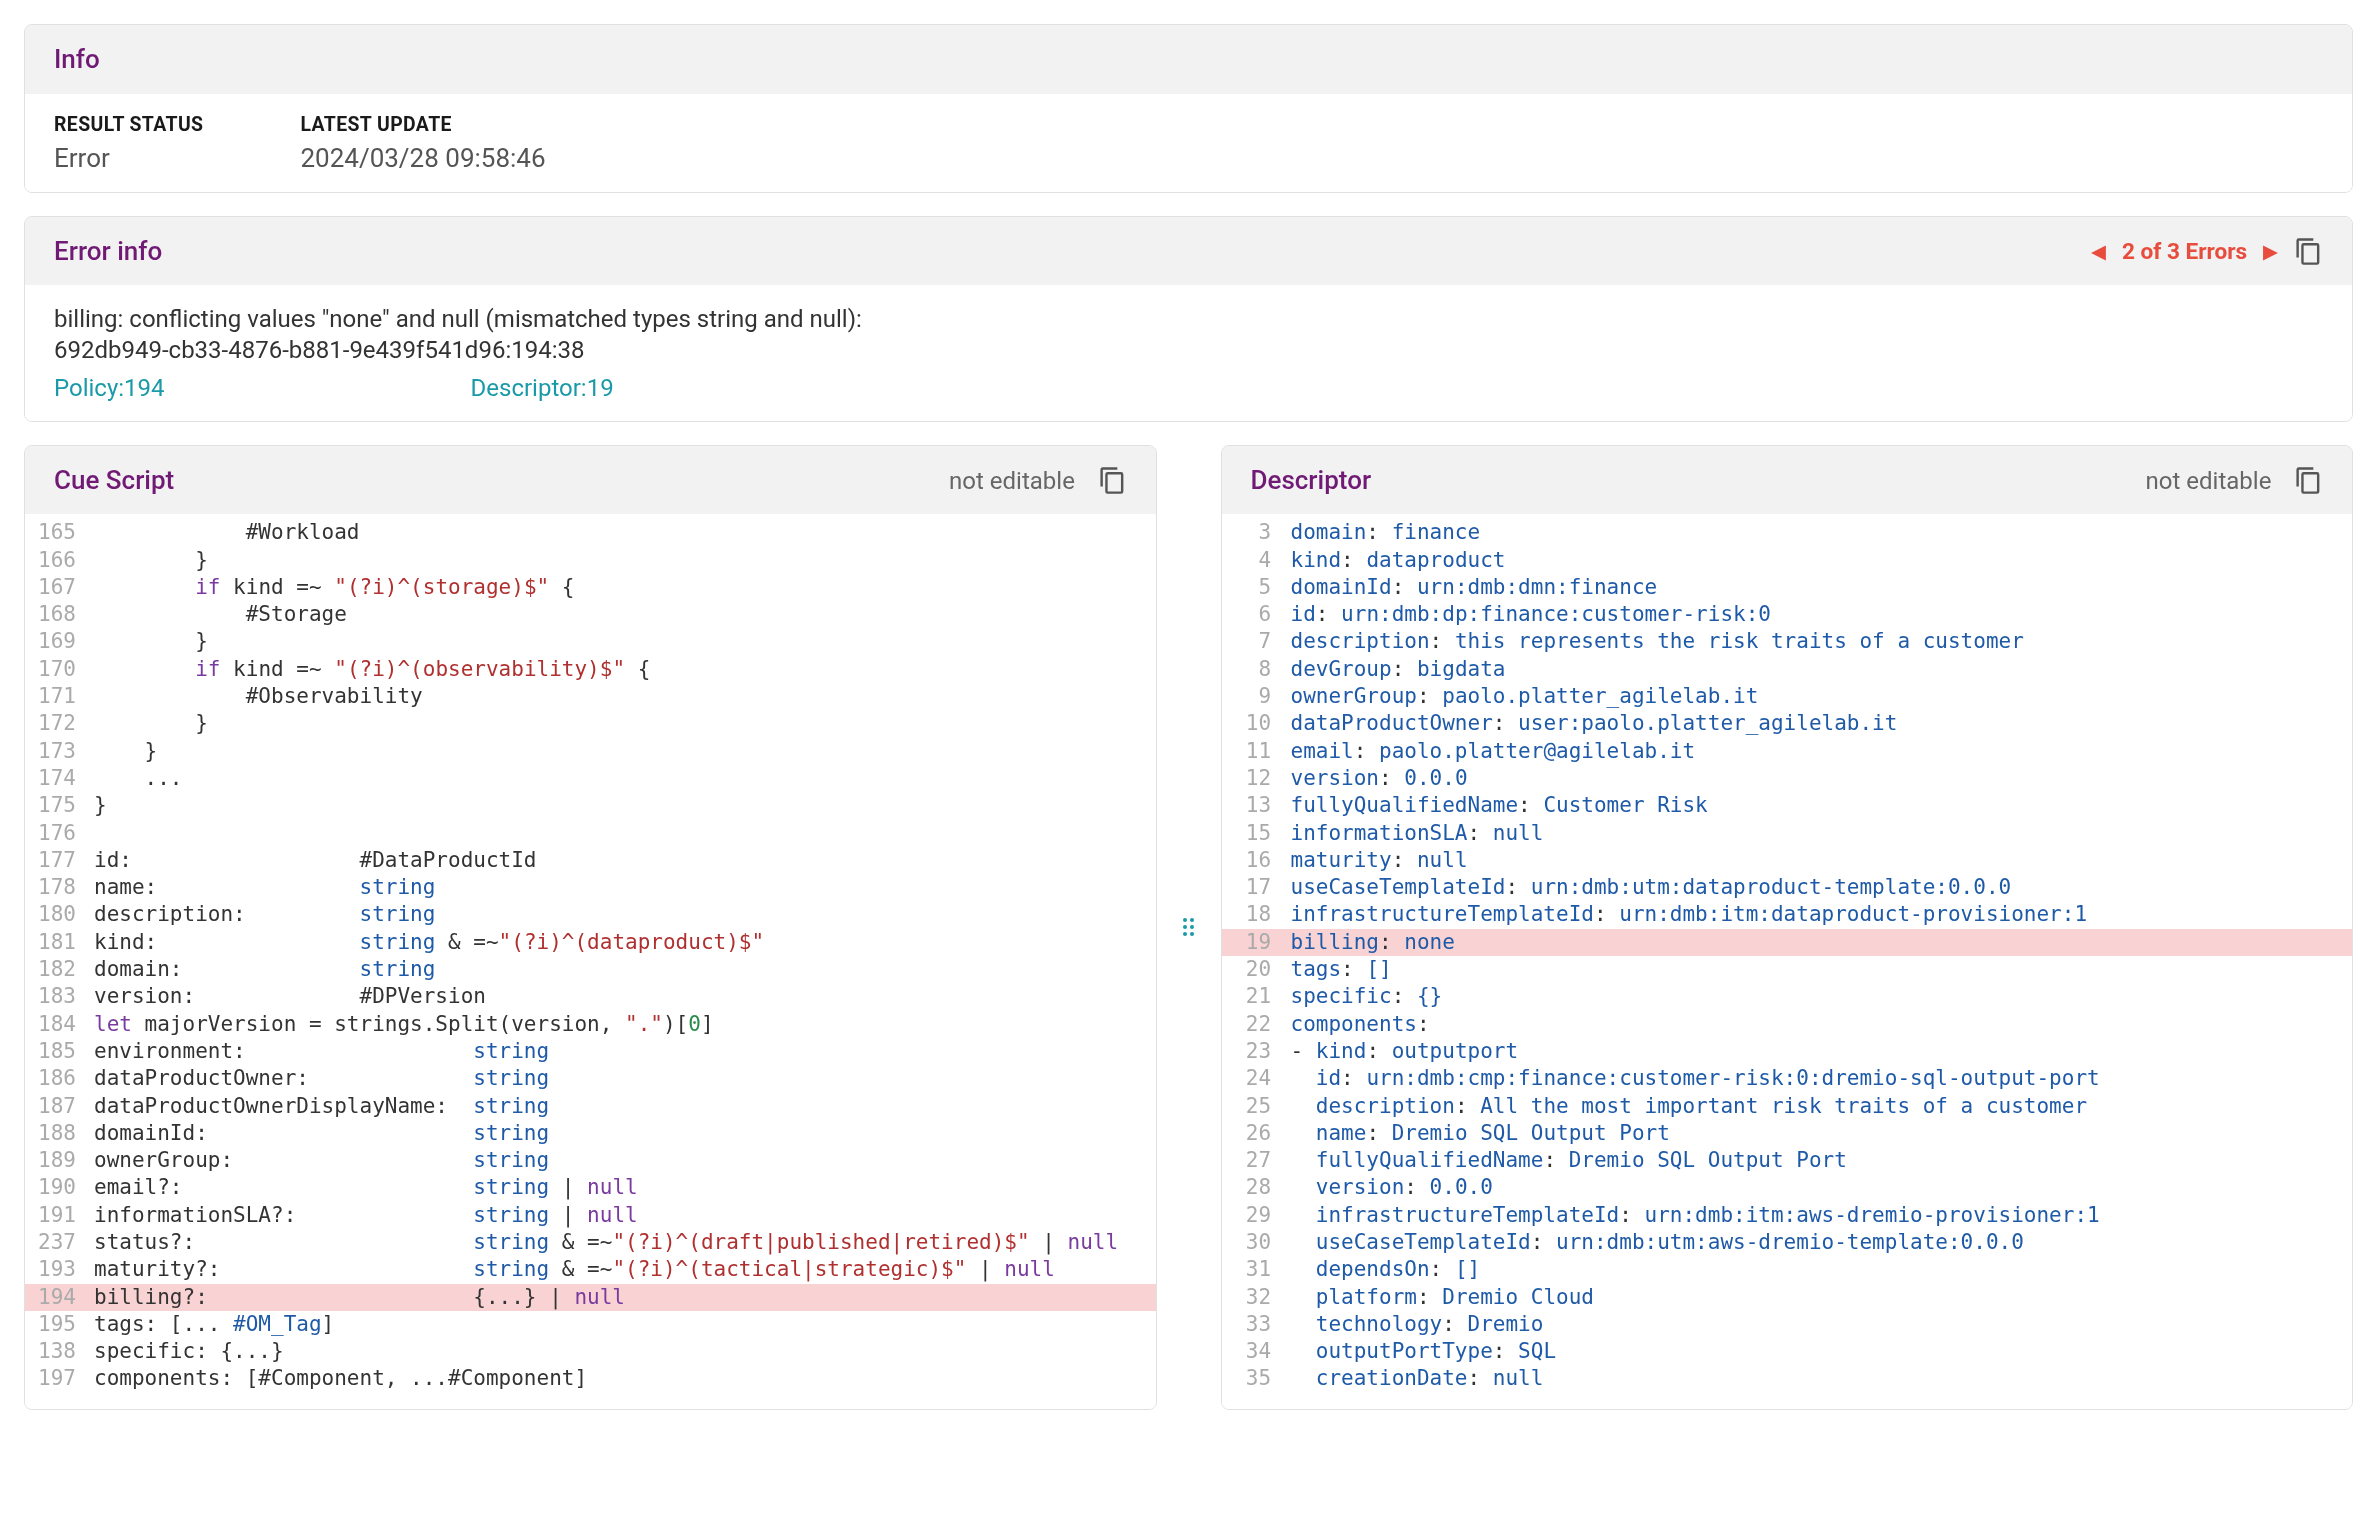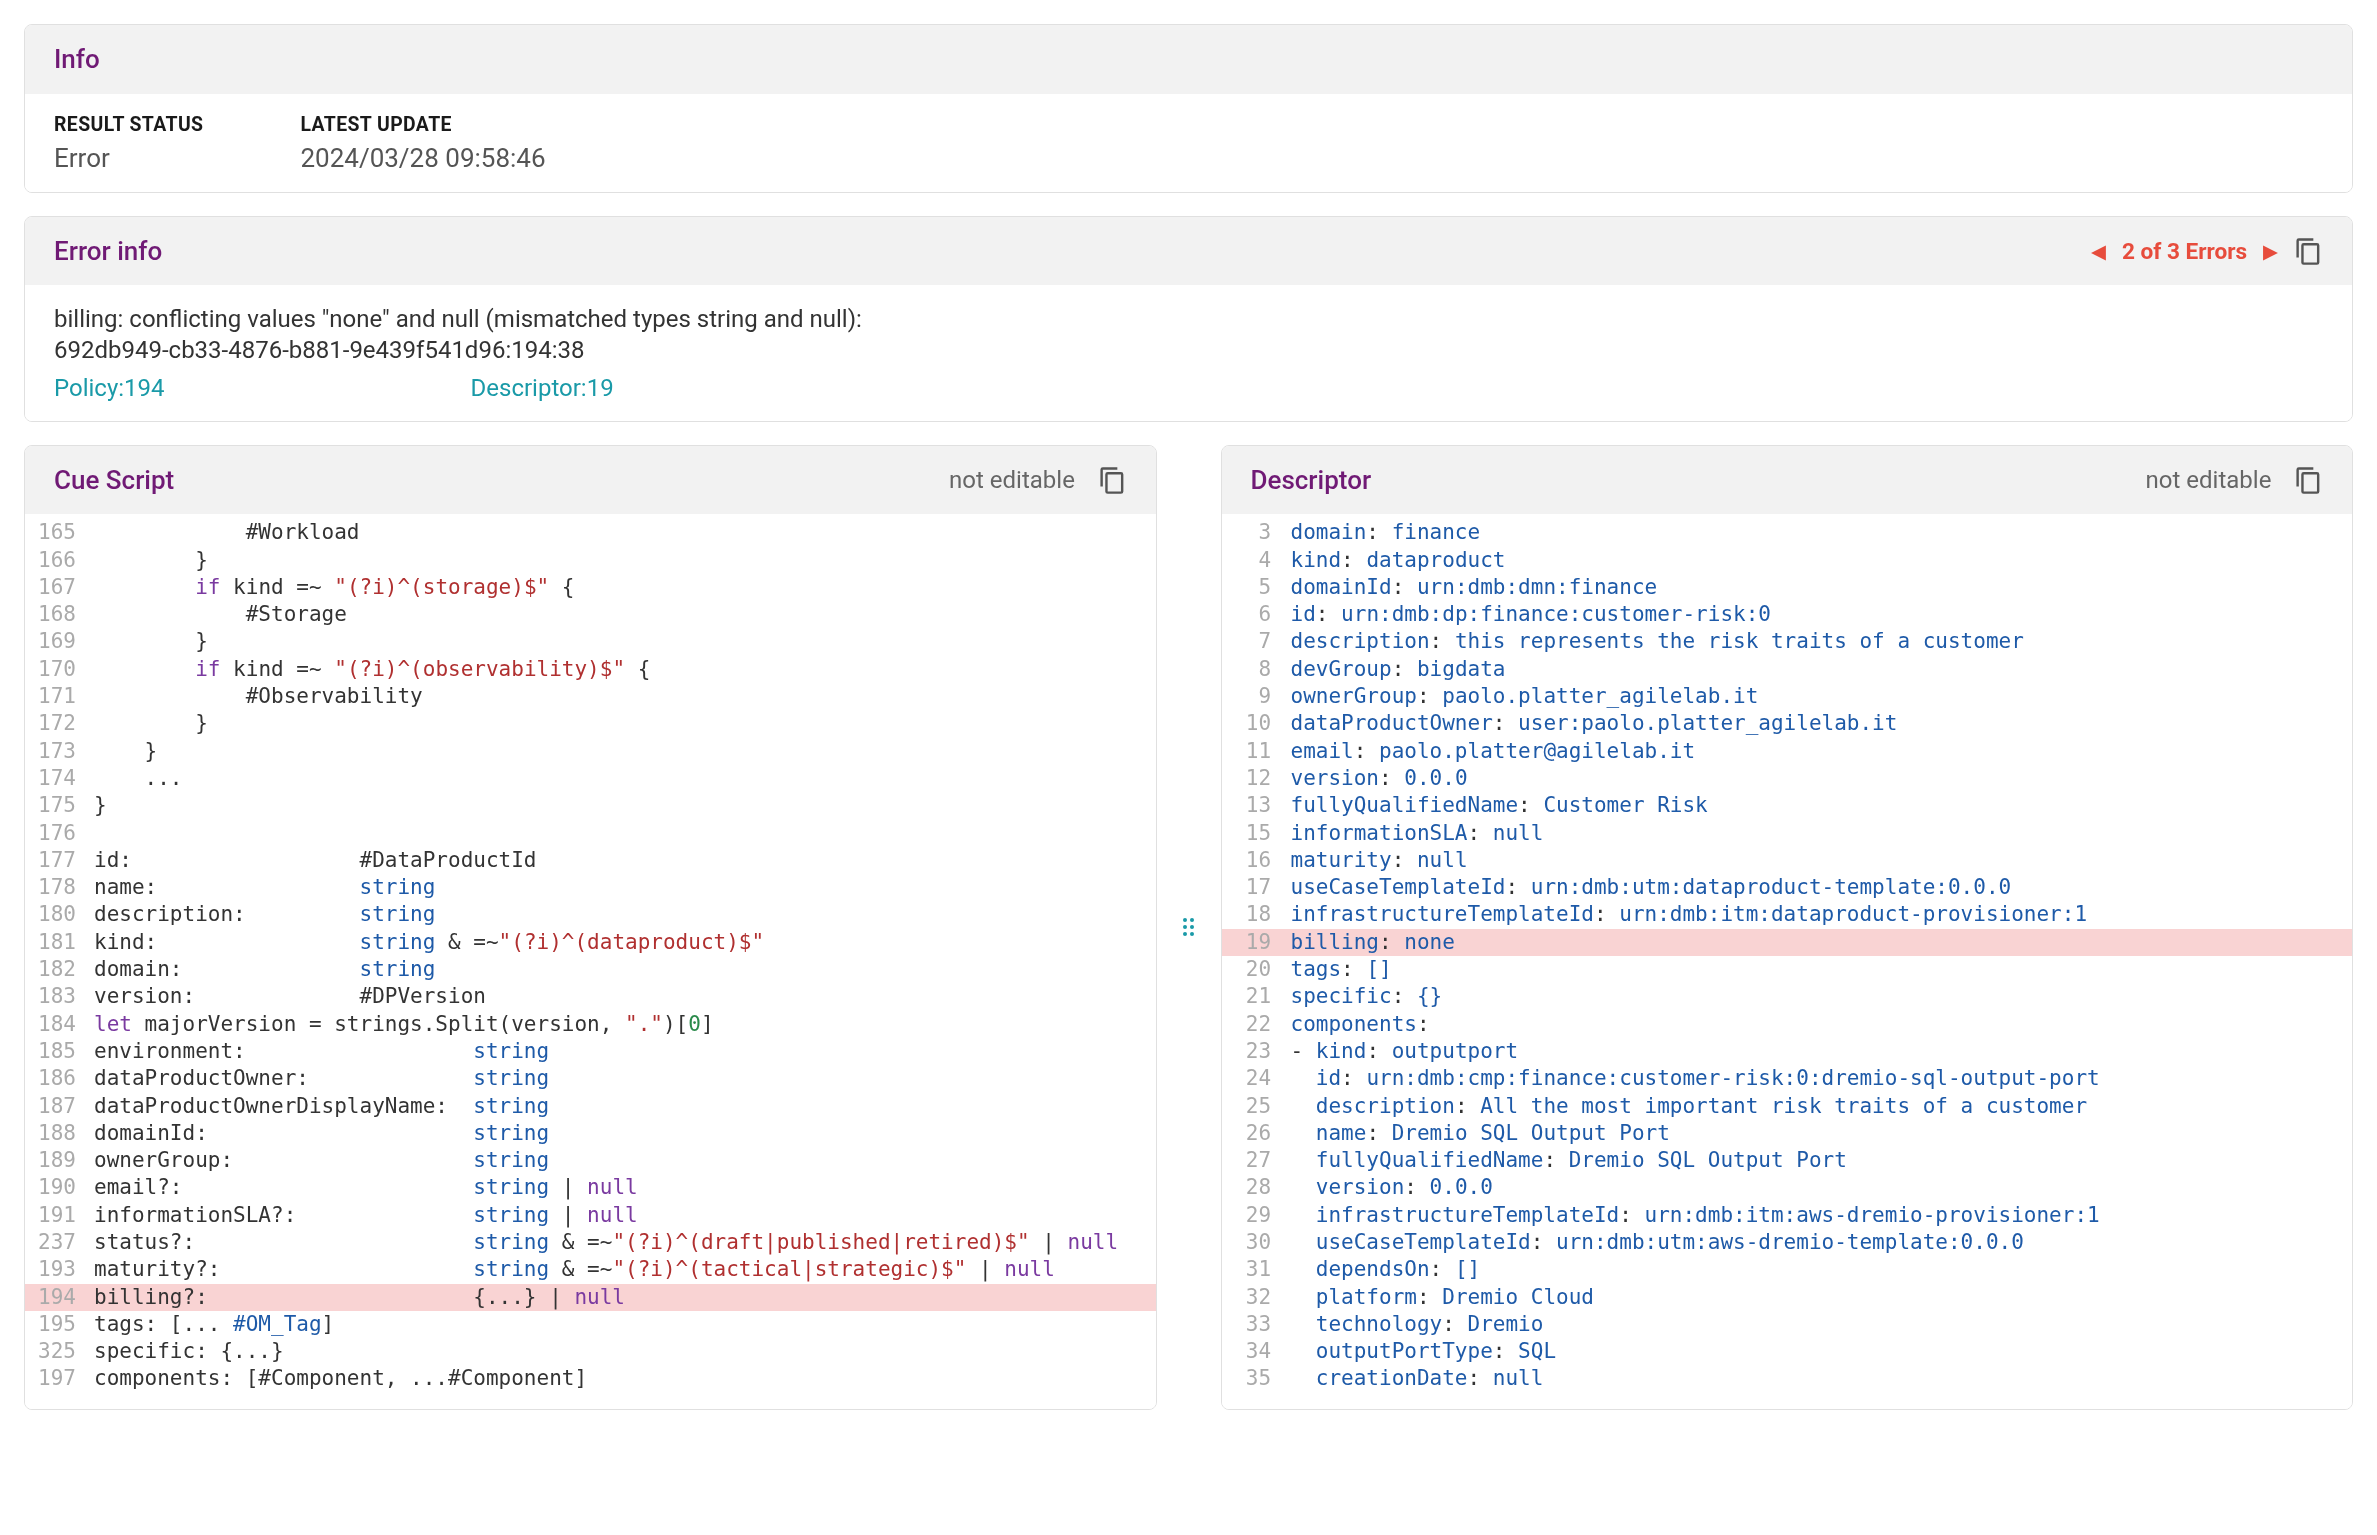--- a/index.html
+++ b/index.html
@@ -103,21 +103,21 @@
   }
   .code-header {
     background: #f2f2f2;
     padding: 19.4px 29px;
     display: flex;
     align-items: center;
     justify-content: space-between;
   }
   .editable-group {
     display: flex;
-    align-items: center;
+    align-items: flex-end;
     gap: 22.6px;
     color: #666;
     font-size: 24px;
   }
   .code-body {
     background: #fff;
     font-family: "SF Mono", Menlo, Consolas, monospace;
     font-size: 21px;
     line-height: 1.3;
     overflow: auto;
@@ -342,21 +342,21 @@
         </div>
         <div class="code-line hl">
           <span class="gutter">194</span>
           <span class="code-content"><span class="tk-plain">billing?:                     {...} | </span><span class="tk-kw">null</span></span>
         </div>
         <div class="code-line">
           <span class="gutter">195</span>
           <span class="code-content"><span class="tk-plain">tags: [... </span><span class="tk-key">#OM_Tag</span><span class="tk-plain">]</span></span>
         </div>
         <div class="code-line">
-          <span class="gutter">325</span>
+          <span class="gutter">138</span>
           <span class="code-content"><span class="tk-plain">specific: {...}</span></span>
         </div>
         <div class="code-line">
           <span class="gutter">197</span>
           <span class="code-content"><span class="tk-plain">components: [#Component, ...#Component]</span></span>
         </div>
       </div>
   </div>
 
   <div class="resize-handle">

